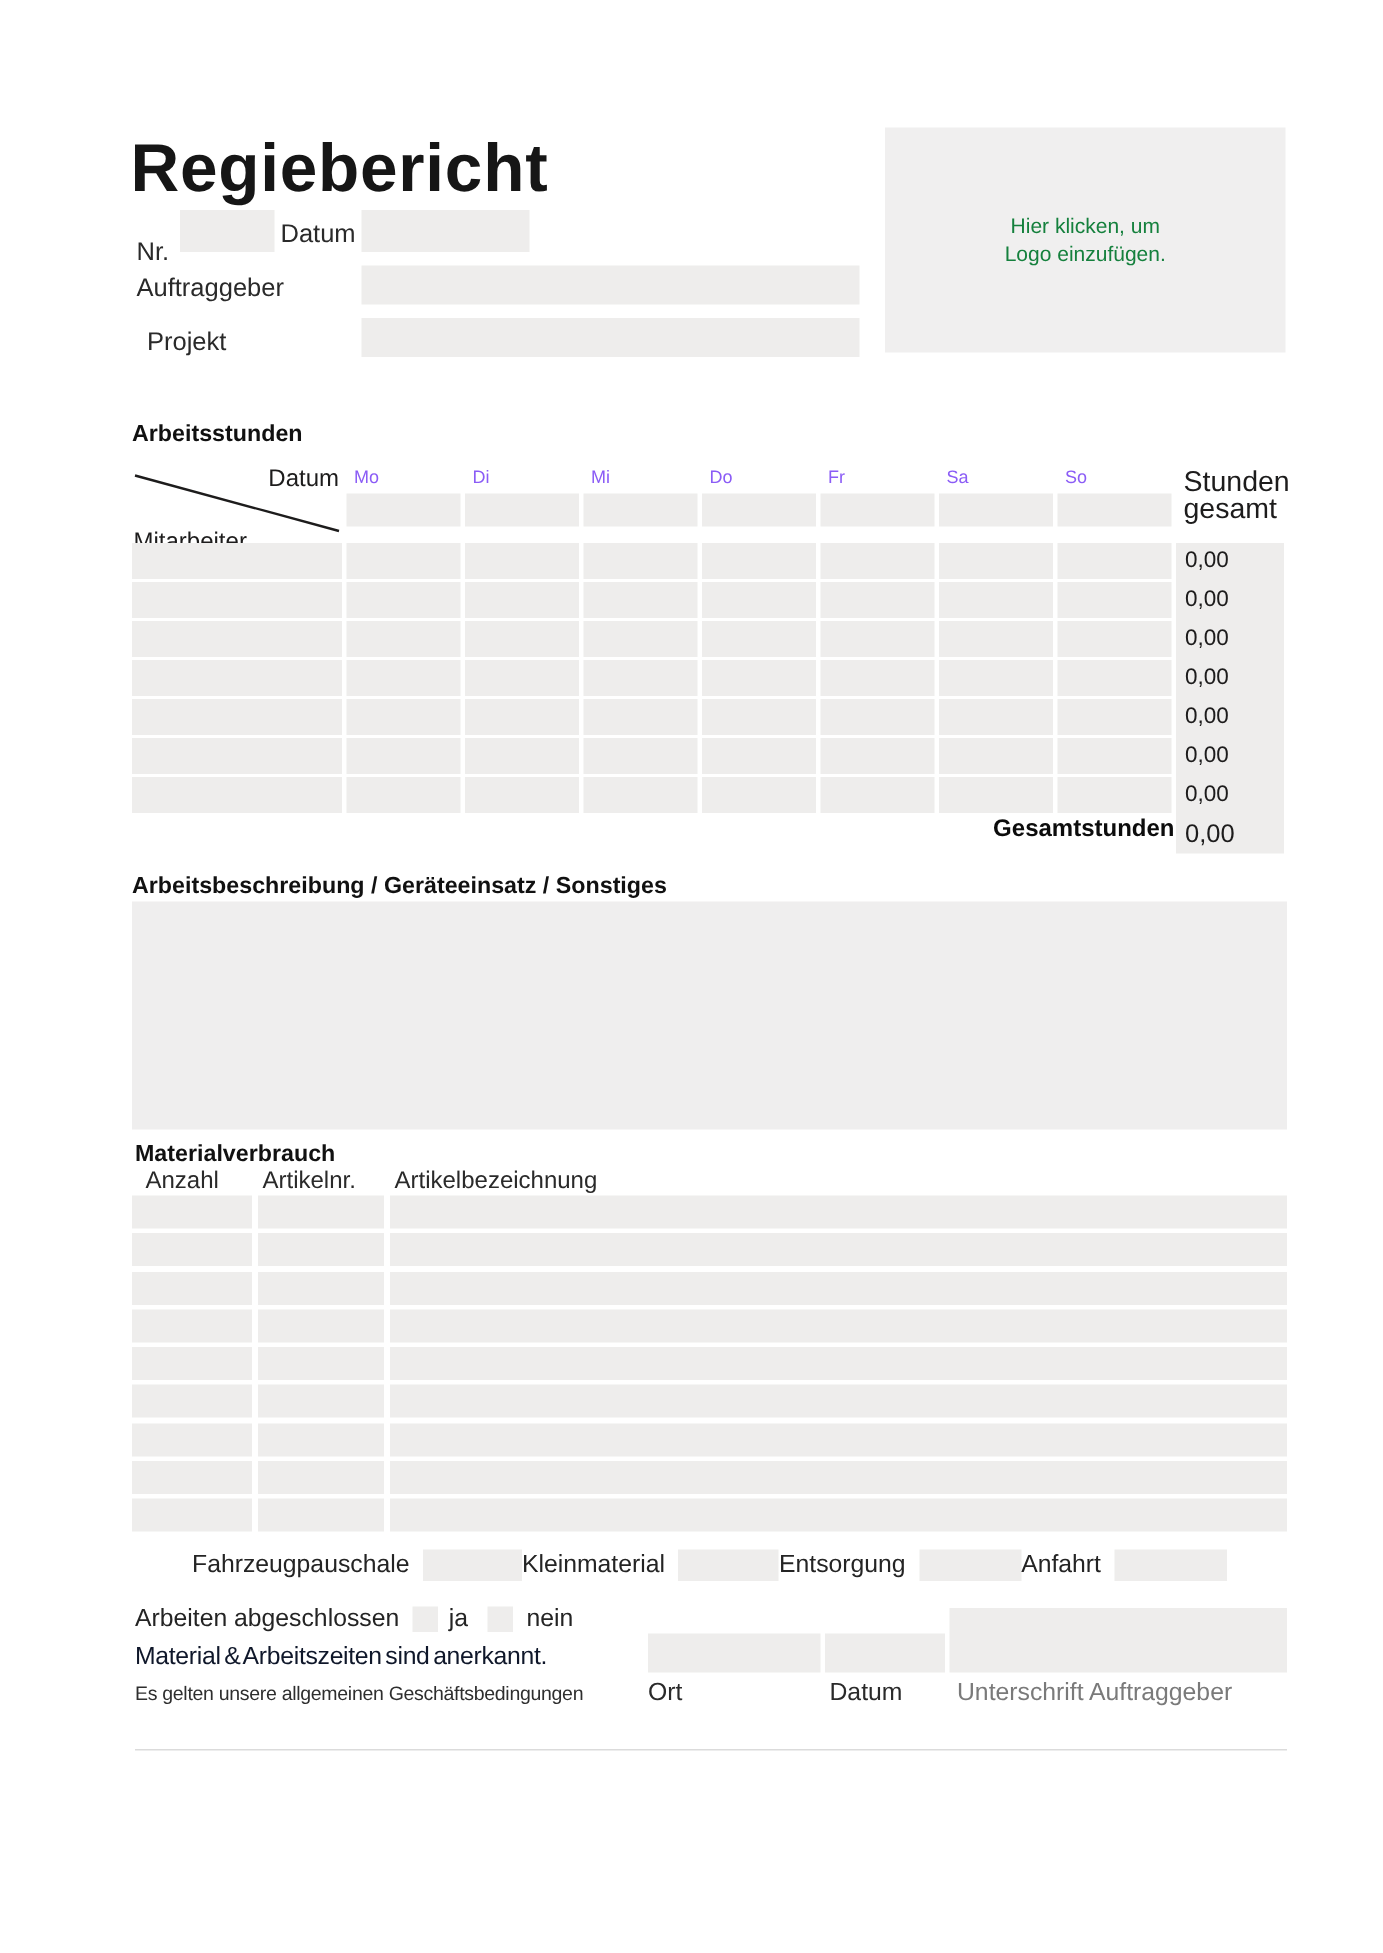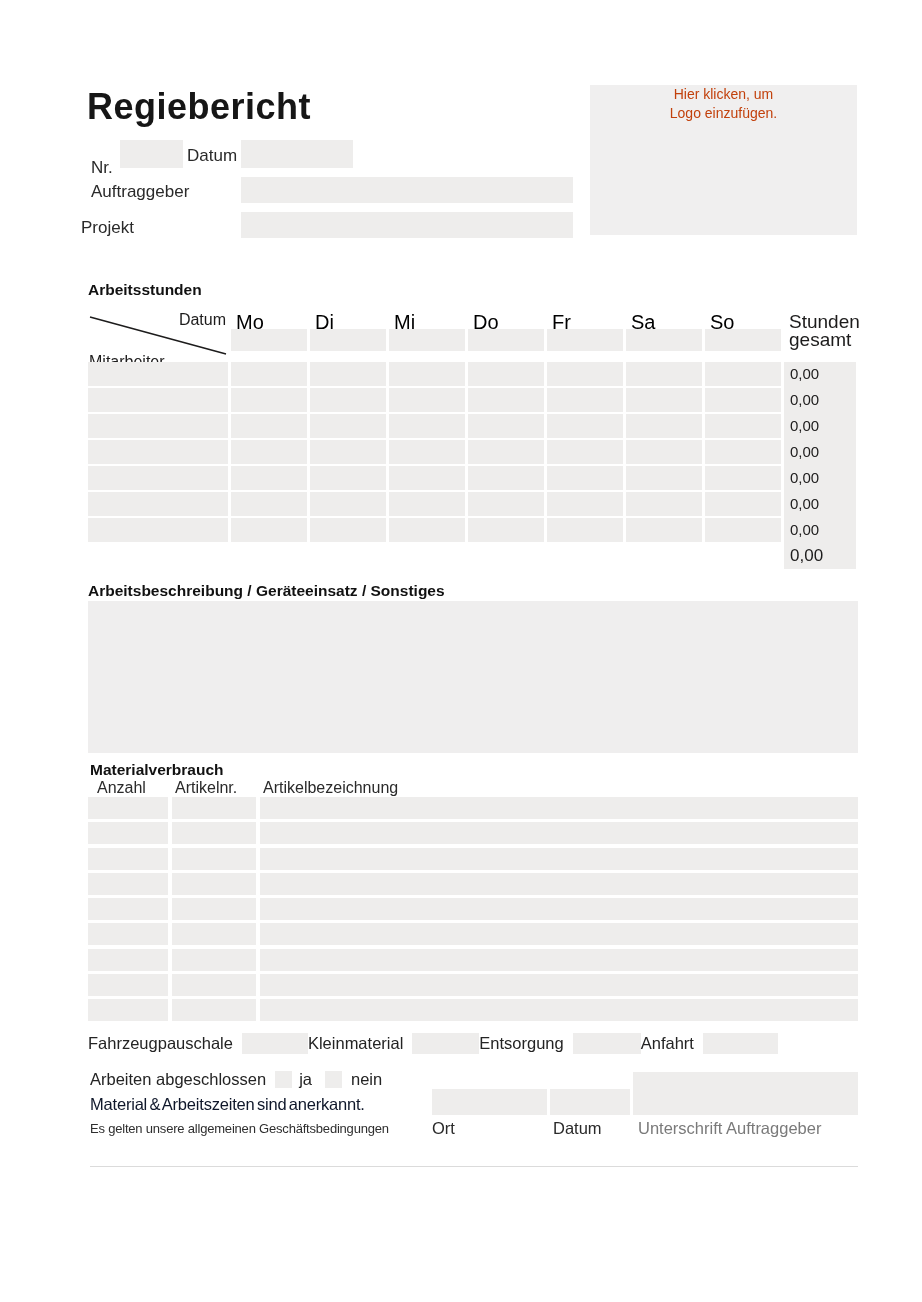--- a/index.html
+++ b/index.html
@@ -4,55 +4,55 @@
 <style>
   * { margin:0; padding:0; box-sizing:border-box; }
   html,body { background:#ffffff; }
   .sheet {
     position:relative; width:922px; height:1302px; background:#ffffff;
     font-family:"Liberation Sans", sans-serif; color:#1d1c1c; overflow:hidden;
   }
   .field { background:#eeedec; position:absolute; }
   .lbl { position:absolute; font-size:17px; color:#2a2a2a; white-space:nowrap; }
 
-  .title { position:absolute; left:87px; top:86px; font-size:36px; font-weight:700;
+  .title { position:absolute; left:87px; top:86px; font-size:45px; font-weight:700;
            letter-spacing:.5px; color:#161616; }
 
   .logo-box { position:absolute; left:590px; top:85px; width:267px; height:150px;
               background:#f0efef; display:flex; flex-direction:column; align-items:center;
-              font-size:14px; line-height:19px; color:#c2410c;
+              justify-content:center; font-size:14px; line-height:19px; color:#15803d;
               text-align:center; cursor:pointer; }
 
   .section-h { position:absolute; font-size:15.5px; font-weight:700; color:#111;
                white-space:nowrap; }
 
   .hours-table { position:absolute; left:88px; top:311px; width:770px; height:261px; }
   .corner { position:absolute; left:0; top:3px; width:140px; height:45px; }
   .corner svg { position:absolute; left:0; top:0; }
   .corner-top { position:absolute; right:2px; top:-3px; font-size:16px; }
   .corner-bottom { position:absolute; left:1px; bottom:-12px; font-size:16px; }
-  .day-h { position:absolute; top:0; font-size:20px; color:#000000; }
+  .day-h { position:absolute; top:0; font-size:12px; color:#8b5cf6; }
   .tot-h { position:absolute; left:701px; top:2px; font-size:19px; line-height:18px; }
   .hcell { position:absolute; background:#eeedec; }
   .strip { position:absolute; left:696px; top:51px; width:72px; height:207px; background:#eeedec; }
   .tot-val { position:absolute; left:702px; width:60px; font-size:15px; line-height:24px; color:#1d1c1c; }
   .grand-lbl { position:absolute; left:0; top:233px; width:695px; text-align:right;
                font-size:16px; font-weight:700; color:#0c0c0c; }
   .grand-val { position:absolute; left:702px; top:231px; font-size:17px; line-height:27px; }
 
   .desc-box { position:absolute; left:88px; top:601px; width:770px; height:152px; background:#efeeee; }
 
   .mat-col { position:absolute; top:779px; font-size:16px; color:#2a2a2a; }
   .mat-rows { position:absolute; left:88px; top:797px; width:770px; }
   .mat-row { display:grid; grid-template-columns:80px 84px 1fr; column-gap:4px;
              height:22px; margin-bottom:3.3px; }
   .mat-cell { background:#eeedec; }
 
   .extras { position:absolute; left:88px; top:1032px; width:770px; height:22px;
-            display:flex; justify-content:flex-start; align-items:center; }
+            display:flex; justify-content:center; align-items:center; }
   .extra-group { display:flex; align-items:center; }
   .extra-group .xlbl { font-size:16.5px; color:#242424; white-space:nowrap; }
   .extra-group .xbox { height:21px; background:#eeedec; margin-left:9px; }
 
   .footer { position:absolute; left:88px; top:1070px; width:770px; height:70px; }
   .f-line1 { position:absolute; left:2px; top:0; display:flex; align-items:center;
              font-size:16.5px; color:#242424; }
   .chk { width:17px; height:17px; background:#eeedec; display:inline-block; }
   .f-line2 { position:absolute; left:2px; top:25px; font-size:16.5px; color:#0f172a;
              word-spacing:-2px; letter-spacing:-.2px; }
@@ -75,41 +75,42 @@
   </div>
 
   <span class="lbl" style="left:91px; top:146px;margin-top:12px;">Nr.</span>
   <div class="field" style="left:120px; top:140px; width:63px; height:28px;"></div>
   <span class="lbl" style="left:187px; top:146px;">Datum</span>
   <div class="field" style="left:241px; top:140px; width:112px; height:28px;"></div>
 
   <span class="lbl" style="left:91px; top:182px;">Auftraggeber</span>
   <div class="field" style="left:241px; top:177px; width:332px; height:26px;"></div>
 
-  <span class="lbl" style="left:81px; top:218px;">Projekt</span>
+  <span class="lbl" style="left:98px; top:218px;">Projekt</span>
   <div class="field" style="left:241px; top:212px; width:332px; height:26px;"></div>
 
   <div class="section-h" style="left:88px; top:281px;">Arbeitsstunden</div>
 
   <div class="hours-table">
     <div class="corner">
       <svg width="140" height="45" viewBox="0 0 140 45">
         <line x1="2" y1="3" x2="138" y2="40" stroke="#1d1c1c" stroke-width="1.6"></line>
       </svg>
       <span class="corner-top">Datum</span>
       <span class="corner-bottom">Mitarbeiter</span>
     </div>
 
     <div class="tot-h">
       <div>Stunden</div>
       <div>gesamt</div>
     </div>
 
     <div class="strip"></div>
 
+    <div class="grand-lbl">Gesamtstunden</div>
     <div class="grand-val">0,00</div>
 
   <div class="day-h" style="left:148px;">Mo</div>
       <div class="hcell" style="left:143px; top:18px; width:76px; height:22px;"></div>
       <div class="day-h" style="left:227px;">Di</div>
       <div class="hcell" style="left:222px; top:18px; width:76px; height:22px;"></div>
       <div class="day-h" style="left:306px;">Mi</div>
       <div class="hcell" style="left:301px; top:18px; width:76px; height:22px;"></div>
       <div class="day-h" style="left:385px;">Do</div>
       <div class="hcell" style="left:380px; top:18px; width:76px; height:22px;"></div>

